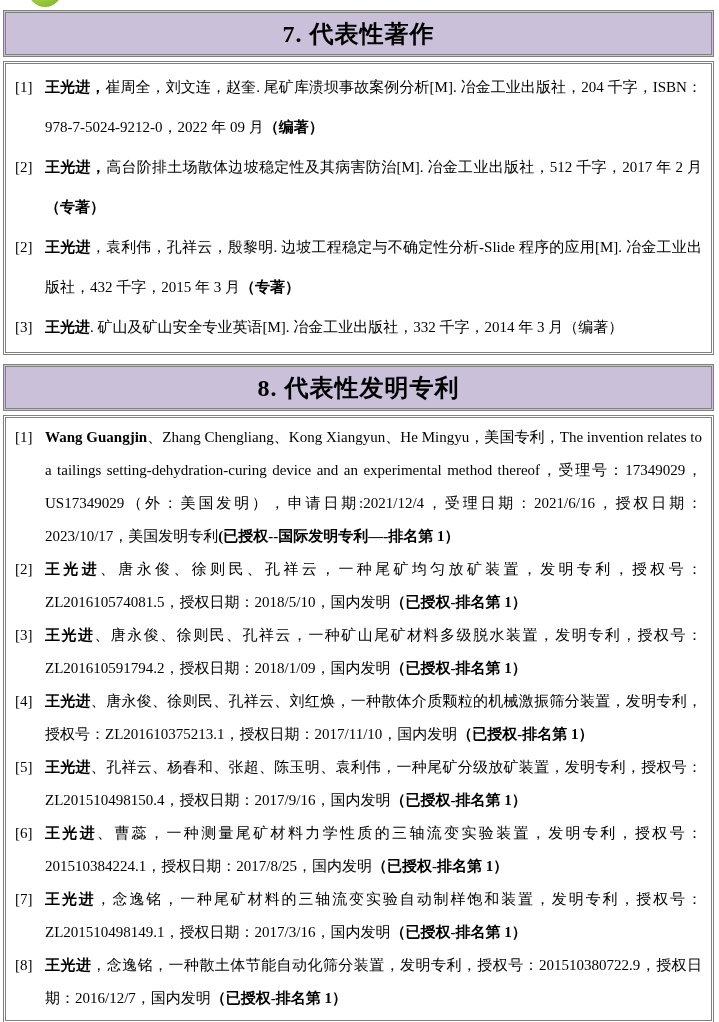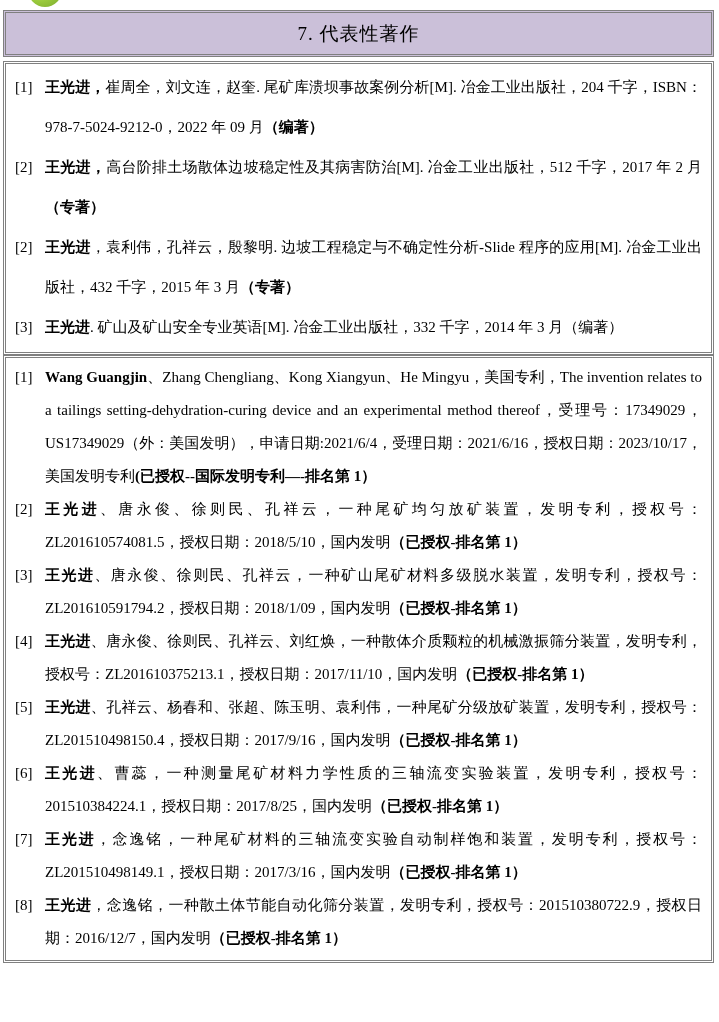--- a/index.html
+++ b/index.html
@@ -23,21 +23,21 @@
     border:3px double #808080;
     background:#ffffff;
     box-sizing:border-box;
   }
   .header-box{
     height:47px;
     display:flex;align-items:center;justify-content:center;
     text-align:center;
   }
   .header-box .header-text{
-    font-weight:normal;font-size:19px;letter-spacing:1px;
+    font-weight:bold;font-size:24px;letter-spacing:1px;
   }
   .header-7{margin-bottom:4px;}
   .header-8{margin-top:9px;margin-bottom:4px;}
   .content-box{padding:3px 9px 5px 9px;}
   .content-7{min-height:287px;}
   .content-8{min-height:608px;}
   .item{display:flex;}
   .content-7 .item{line-height:40px;font-size:15px;}
   .content-8 .item{line-height:33px;font-size:15px;}
   .num{flex:0 0 30px;}
@@ -67,25 +67,28 @@
       <div class="item">
         <span class="num">[2]</span>
         <span class="body"><b>王光进</b><span>，袁利伟，孔祥云，殷黎明. 边坡工程稳定与不确定性分析-Slide 程序的应用[M]. 冶金工业出版社，432 千字，2015 年 3 月</span><b>（专著）</b></span>
       </div>
       <div class="item">
         <span class="num">[3]</span>
         <span class="body"><b>王光进</b><span>. 矿山及矿山安全专业英语[M]. 冶金工业出版社，332 千字，2014 年 3 月（编著）</span></span>
       </div>
     </div>
 
+  <div class="box header-box header-8" style="background: rgb(203, 192, 217); border-color: rgb(128, 128, 128);">
+    <span class="header-text">8. 代表性发明专利</span>
+  </div>
 
   <div class="box content-box content-8" style="border-color: rgb(128, 128, 128);">
       <div class="item">
         <span class="num">[1]</span>
-        <span class="body"><b>Wang Guangjin</b><span>、Zhang Chengliang、Kong Xiangyun、He Mingyu，美国专利，The invention relates to a tailings setting-dehydration-curing device and an experimental method thereof，受理号：17349029，US17349029（外：美国发明），申请日期:2021/6/4，受理日期：2021/6/16，授权日期：2023/10/17，美国发明专利</span><b>(已授权--国际发明专利—-排名第 1）</b></span>
+        <span class="body"><b>Wang Guangjin</b><span>、Zhang Chengliang、Kong Xiangyun、He Mingyu，美国专利，The invention relates to a tailings setting-dehydration-curing device and an experimental method thereof，受理号：17349029，US17349029（外：美国发明），申请日期:2021/12/4，受理日期：2021/6/16，授权日期：2023/10/17，美国发明专利</span><b>(已授权--国际发明专利—-排名第 1）</b></span>
       </div>
       <div class="item">
         <span class="num">[2]</span>
         <span class="body"><b>王光进</b><span>、唐永俊、徐则民、孔祥云，一种尾矿均匀放矿装置，发明专利，授权号：ZL201610574081.5，授权日期：2018/5/10，国内发明</span><b>（已授权-排名第 1）</b></span>
       </div>
       <div class="item">
         <span class="num">[3]</span>
         <span class="body"><b>王光进</b><span>、唐永俊、徐则民、孔祥云，一种矿山尾矿材料多级脱水装置，发明专利，授权号：ZL201610591794.2，授权日期：2018/1/09，国内发明</span><b>（已授权-排名第 1）</b></span>
       </div>
       <div class="item">

